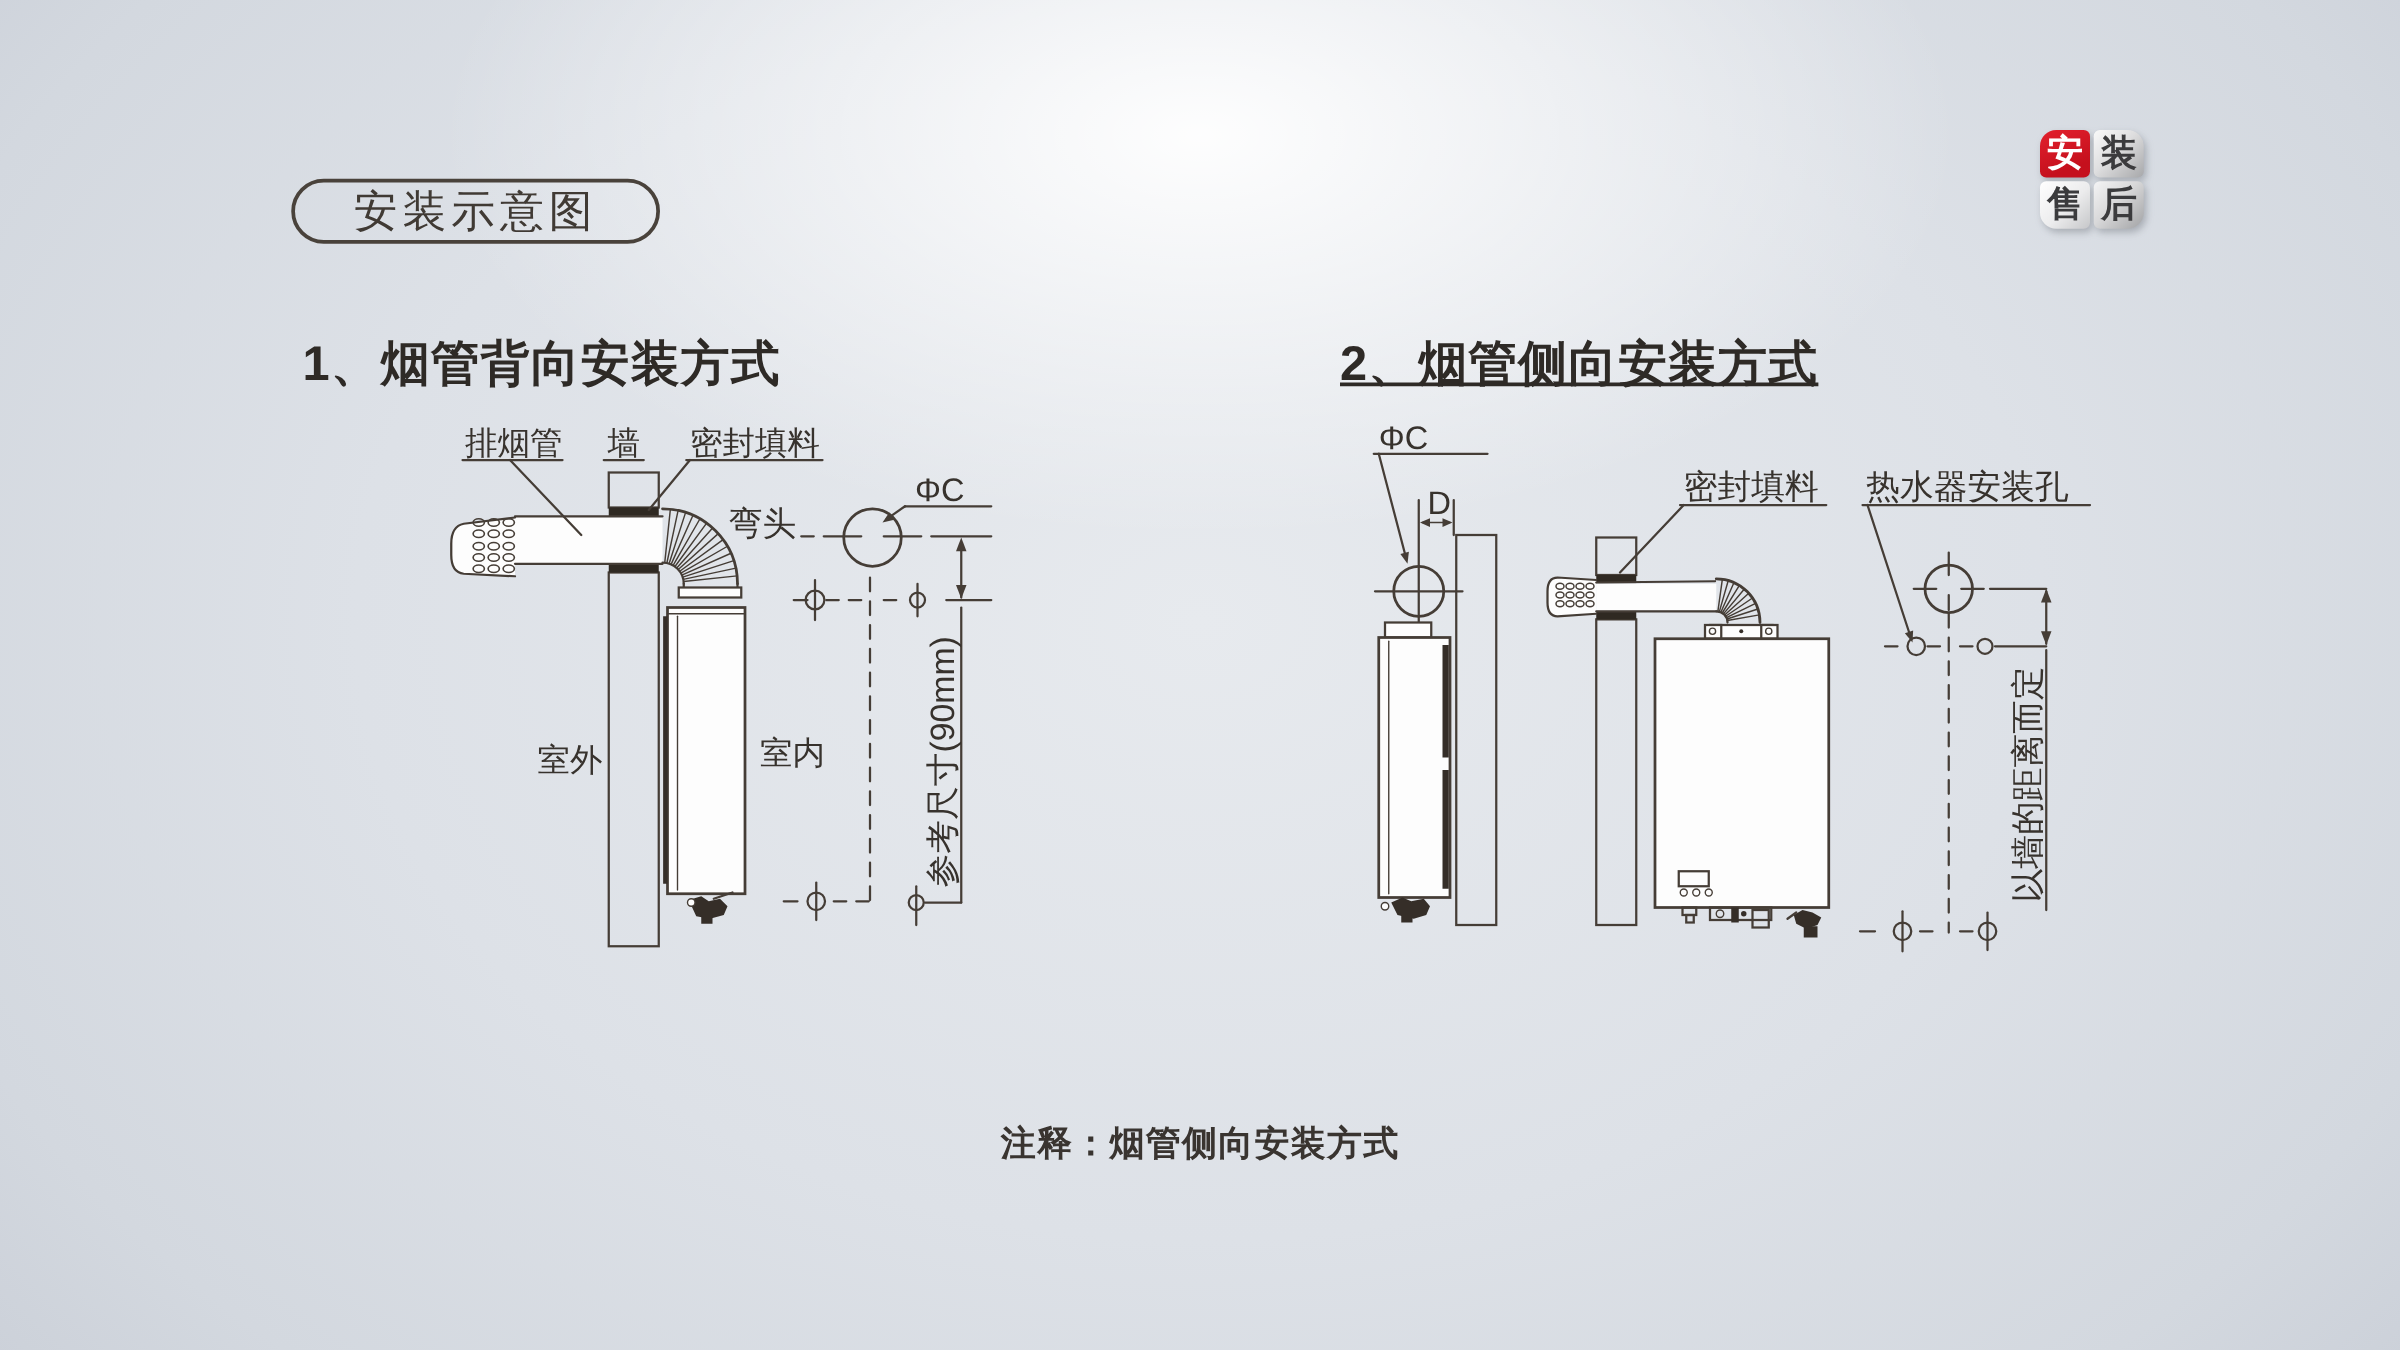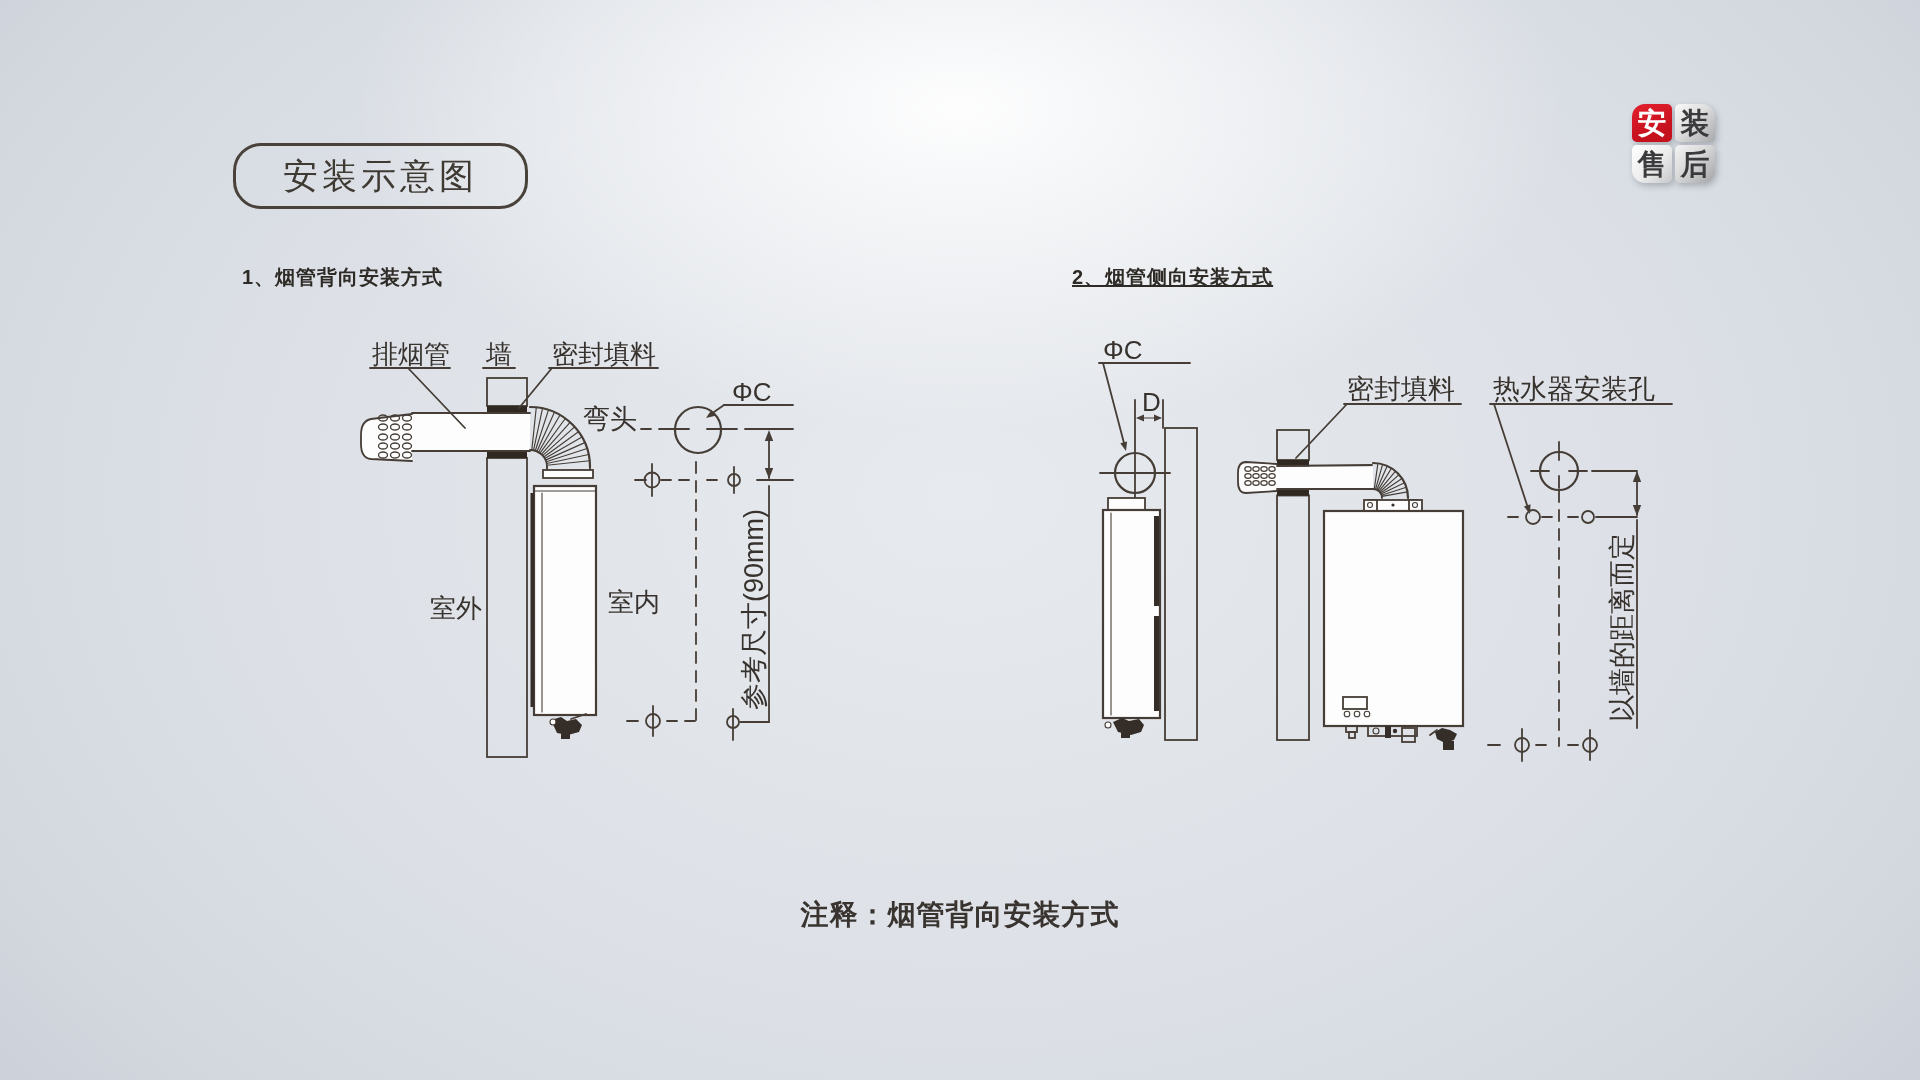--- a/index.html
+++ b/index.html
@@ -3,37 +3,37 @@
 <meta charset="utf-8">
 <style>
   html,body{margin:0;padding:0;}
   body{font-family:"Liberation Sans","DejaVu Sans",sans-serif;}
   #stage{position:relative;width:1920px;height:1080px;overflow:hidden;
     background:
       radial-gradient(ellipse 980px 520px at 50% 10%, rgba(255,255,255,0.95) 0%, rgba(255,255,255,0) 62%),
       radial-gradient(ellipse 1500px 1100px at 50% 46%, #e7eaee 0%, #dde1e7 45%, #d3d8df 72%, #c2c7d1 100%);
   }
   
-  .badge{position:absolute;left:233px;top:143px;width:295px;height:66px;
+  .badge{position:absolute;left:233px;top:143px;width:295px;height:52px;
     border:3px solid #49423b;border-radius:28px;box-sizing:border-box;
     display:flex;align-items:center;justify-content:center;
     font-size:35px;letter-spacing:4px;color:#403a34;}
   
   .logo{position:absolute;left:1632px;top:104px;display:grid;
     grid-template-columns:40px 40px;grid-auto-rows:38px;gap:3px;
     filter:drop-shadow(2px 3px 3px rgba(80,85,95,.35));}
   .tile{display:flex;align-items:center;justify-content:center;
     font-size:29px;font-weight:600;color:#3b3b3d;line-height:1;}
   .tile-an{background:linear-gradient(160deg,#e2202d 0%,var(--accent-red,#c5101d) 75%);
     color:#fff;border-radius:13px 5px 5px 5px;}
   .tile-zhuang{border-radius:5px 13px 5px 5px;background:linear-gradient(135deg,#f9f9f9 0%,#dededf 45%,#a7a8aa 100%);}
   .tile-shou{border-radius:5px 5px 5px 13px;background:linear-gradient(135deg,#ffffff 0%,#ececed 55%,#c6c7c9 100%);}
   .tile-hou{border-radius:5px 5px 13px 5px;background:linear-gradient(135deg,#f4f4f5 0%,#d8d8d9 45%,#a2a3a5 100%);}
   
-  .sec-title{position:absolute;top:264px;font-size:20px;font-weight:bold;
+  .sec-title{position:absolute;top:264px;font-size:39px;font-weight:bold;
     color:#2e2a26;letter-spacing:1px;white-space:nowrap;}
   #title1{left:242px;} #title2{left:1072px;text-decoration:underline;}
   
   .footnote{position:absolute;top:896px;left:50%;transform:translateX(-50%);
     font-size:28px;font-weight:bold;color:#393430;letter-spacing:1px;white-space:nowrap;}
   
   svg{position:absolute;overflow:visible;}
   #dia1{left:355px;top:330px;} #dia2{left:1080px;top:330px;}
   .ln{stroke:var(--line-dark,#453d36);fill:none;stroke-width:1.8;stroke-linecap:round;}
   .w2{stroke-width:2.2;} .thin{stroke-width:1.1;} .fan{stroke-width:1.15;stroke-linecap:butt;}
@@ -292,15 +292,15 @@
         <path class="ln" d="M408,415H420 M456,415H466"></path>
         <circle class="ln" cx="442" cy="415" r="7"></circle>
         <line class="ln" x1="442" y1="399" x2="442" y2="431"></line>
         <circle class="ln" cx="510" cy="415" r="7"></circle>
         <line class="ln" x1="510" y1="400" x2="510" y2="430"></line>
         <path class="ln" d="M488,415H498"></path>
       </g>
     </g>
   </svg>
 
-  <div class="footnote">注释：烟管背向安装方式</div>
+  <div class="footnote">注释：烟管侧向安装方式</div>
 
 </div>
 
 </body></html>

